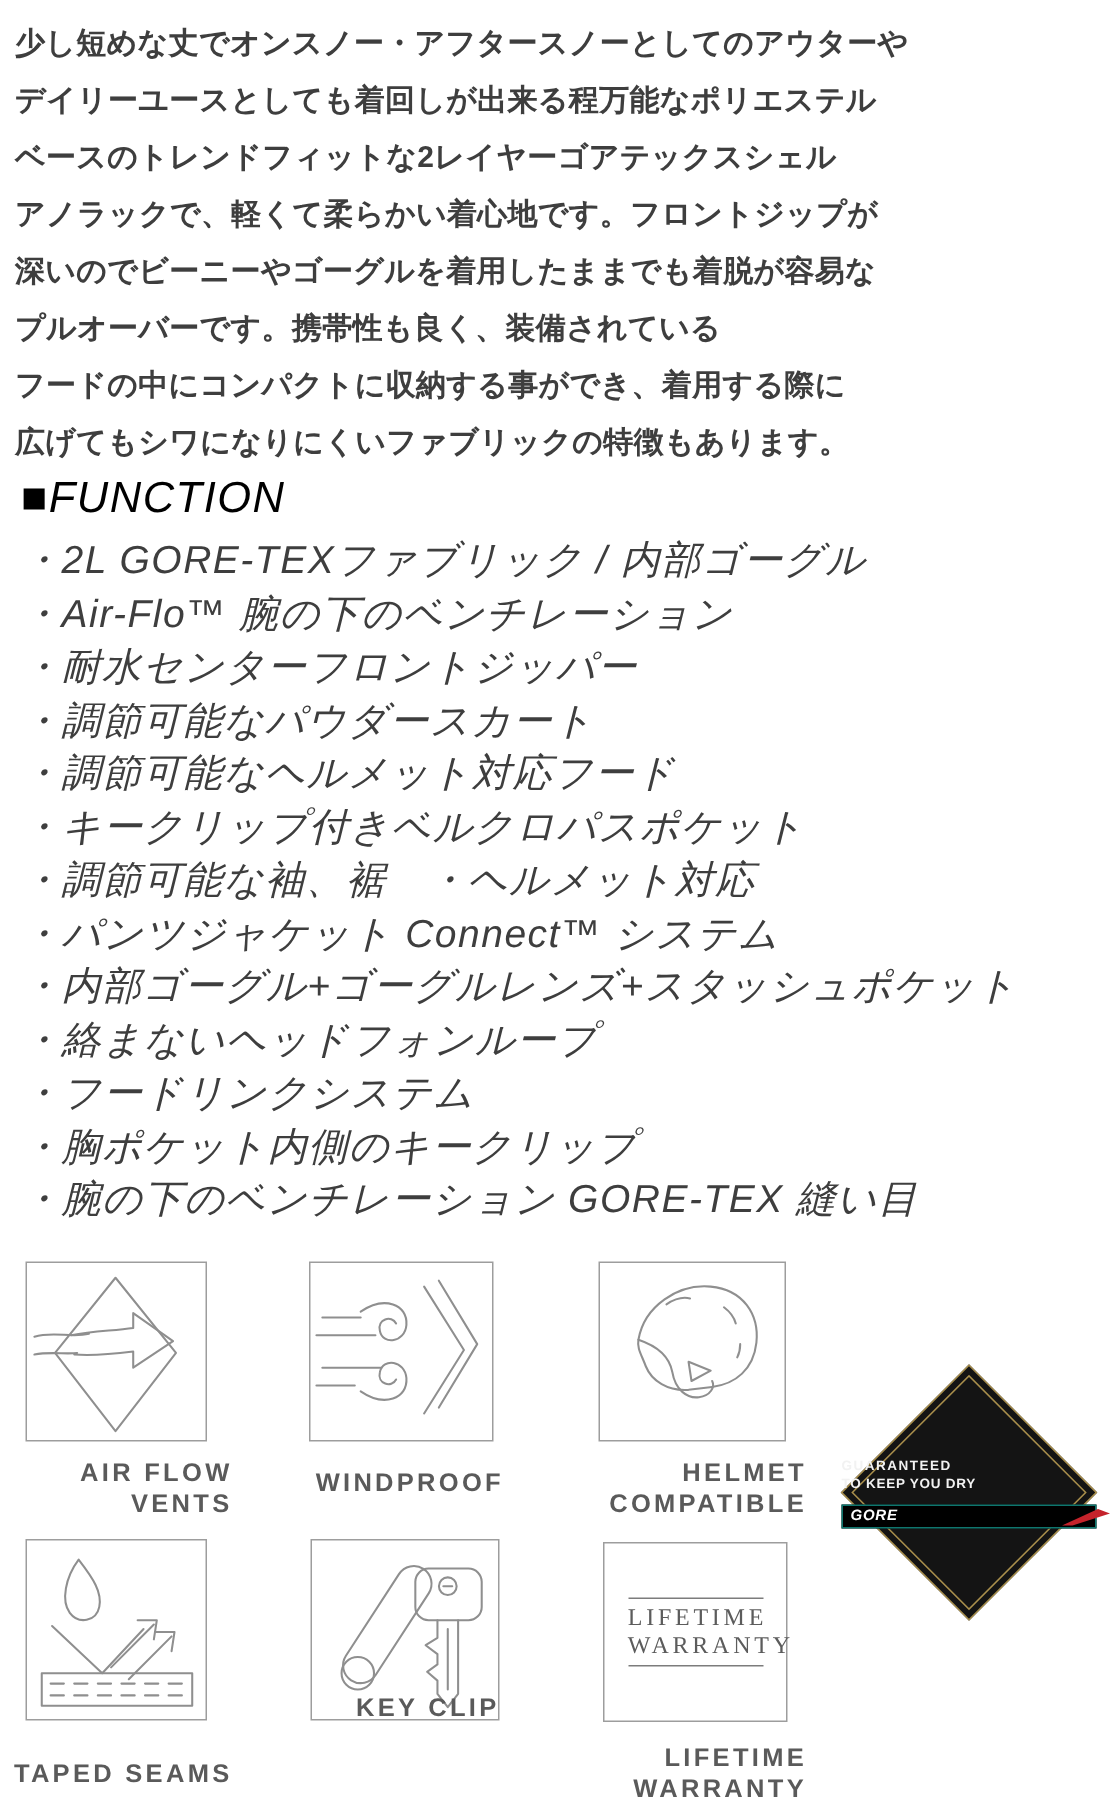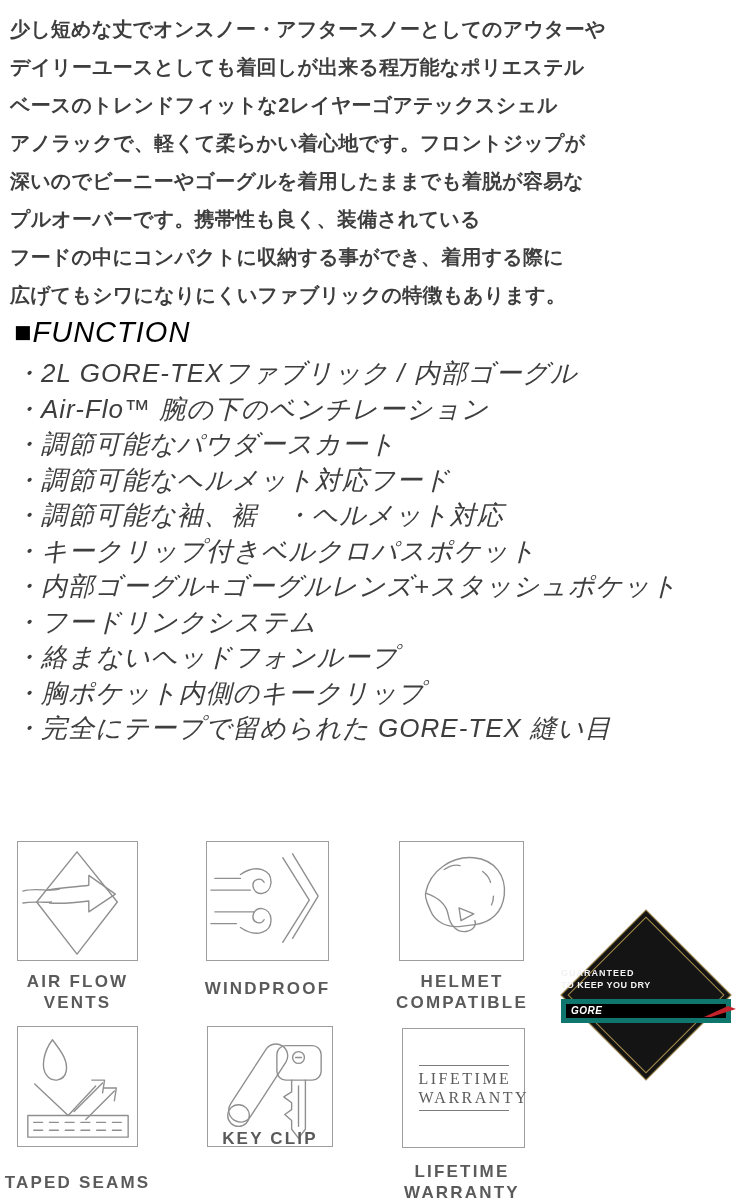--- a/index.html
+++ b/index.html
@@ -24,21 +24,21 @@
     color:#3e3e3e; letter-spacing:1px;
   }
   .fn-list > div { white-space:nowrap; }
 
   .fbox {
     position:absolute; border:1px solid #9d9d9d; background:#fff; box-sizing:border-box;
   }
   .fbox svg { width:100%; height:100%; display:block; }
   .icon-stroke { fill:none; stroke:#8f8f8f; stroke-width:1.4; stroke-linecap:round; stroke-linejoin:round; }
   .flabel {
-    position:absolute; text-align:center; white-space:pre-line;
+    position:absolute; text-align:right; white-space:pre-line;
     font-size:17px; font-weight:600; letter-spacing:2.2px;
     color:#5a5a5a; line-height:21px;
   }
 
   
   .lw-inner {
     position:absolute; left:402px; top:1028px; width:123px; height:120px;
     display:flex; align-items:center; justify-content:center;
   }
   .lw-block {
@@ -63,21 +63,21 @@
     display:flex; flex-direction:column; justify-content:center;
   }
   .gt-guaranteed { color:#f2f2f2; font-size:9px; font-weight:700; letter-spacing:1px; line-height:12px; }
   .gt-tokeep    { color:#f2f2f2; font-size:9px; font-weight:700; letter-spacing:0.5px; line-height:12px; }
   .gt-brandwrap { display:flex; flex-direction:column; margin-top:2px; }
   .gt-brand { color:#b49a54; font-size:22px; font-weight:700; letter-spacing:0px; line-height:24px; white-space:nowrap; }
   .gt-reg { font-size:8px; vertical-align:super; letter-spacing:0; }
   .gt-products { color:#b49a54; font-size:6.5px; font-weight:700; letter-spacing:1px; text-align:right; margin-top:-1px; }
   .gt-gorebox {
     position:relative; margin-top:8px;
-    border:5px solid #0f766e; background:#000;
+    border:1px solid #0f766e; background:#000;
     color:#fff; font-style:italic; font-weight:700; font-size:10px;
     line-height:12px; padding:1px 12px 1px 5px; letter-spacing:0.5px;
   }
   .gt-swoosh { position:absolute; right:-12px; top:1px; }
 </style>
 </head>
 <body>
 
 <div class="description">少し短めな丈でオンスノー・アフタースノーとしてのアウターや
 デイリーユースとしても着回しが出来る程万能なポリエステル
@@ -85,29 +85,31 @@
 アノラックで、軽くて柔らかい着心地です。フロントジップが
 深いのでビーニーやゴーグルを着用したままでも着脱が容易な
 プルオーバーです。携帯性も良く、装備されている
 フードの中にコンパクトに収納する事ができ、着用する際に
 広げてもシワになりにくいファブリックの特徴もあります。</div>
 
 <div class="fn-heading">■FUNCTION</div>
 <div class="fn-list">
   <div>・2L GORE-TEXファブリック / 内部ゴーグル</div>
   <div>・Air-Flo™ 腕の下のベンチレーション</div>
+  <div>・耐水センターフロントジッパー</div>
   <div>・調節可能なパウダースカート</div>
   <div>・調節可能なヘルメット対応フード</div>
+  <div>・キークリップ付きベルクロパスポケット</div>
   <div>・調節可能な袖、裾　・ヘルメット対応</div>
-  <div>・キークリップ付きベルクロパスポケット</div>
+  <div>・パンツジャケット Connect™ システム</div>
   <div>・内部ゴーグル+ゴーグルレンズ+スタッシュポケット</div>
+  <div>・絡まないヘッドフォンループ</div>
   <div>・フードリンクシステム</div>
-  <div>・絡まないヘッドフォンループ</div>
   <div>・胸ポケット内側のキークリップ</div>
-  <div>・完全にテープで留められた GORE-TEX 縫い目</div>
+  <div>・腕の下のベンチレーション GORE-TEX 縫い目</div>
 </div>
 
 <div class="fbox" style="left:17px; top:841px; width:121px; height:120px;">
   <svg viewBox="0 0 121 120">
     <g class="icon-stroke">
       <polygon points="60,10 101,61 60,114 19,61"></polygon>
       <path d="M5,50 C18,46 30,51 42,48"></path>
       <path d="M5,62 C16,60 26,62 34,61"></path>
       <path d="M30,49 C45,46 58,46 72,44 L72,34 L99,53 L72,71 L72,60 C56,62 44,63 32,62"></path>
     </g>

